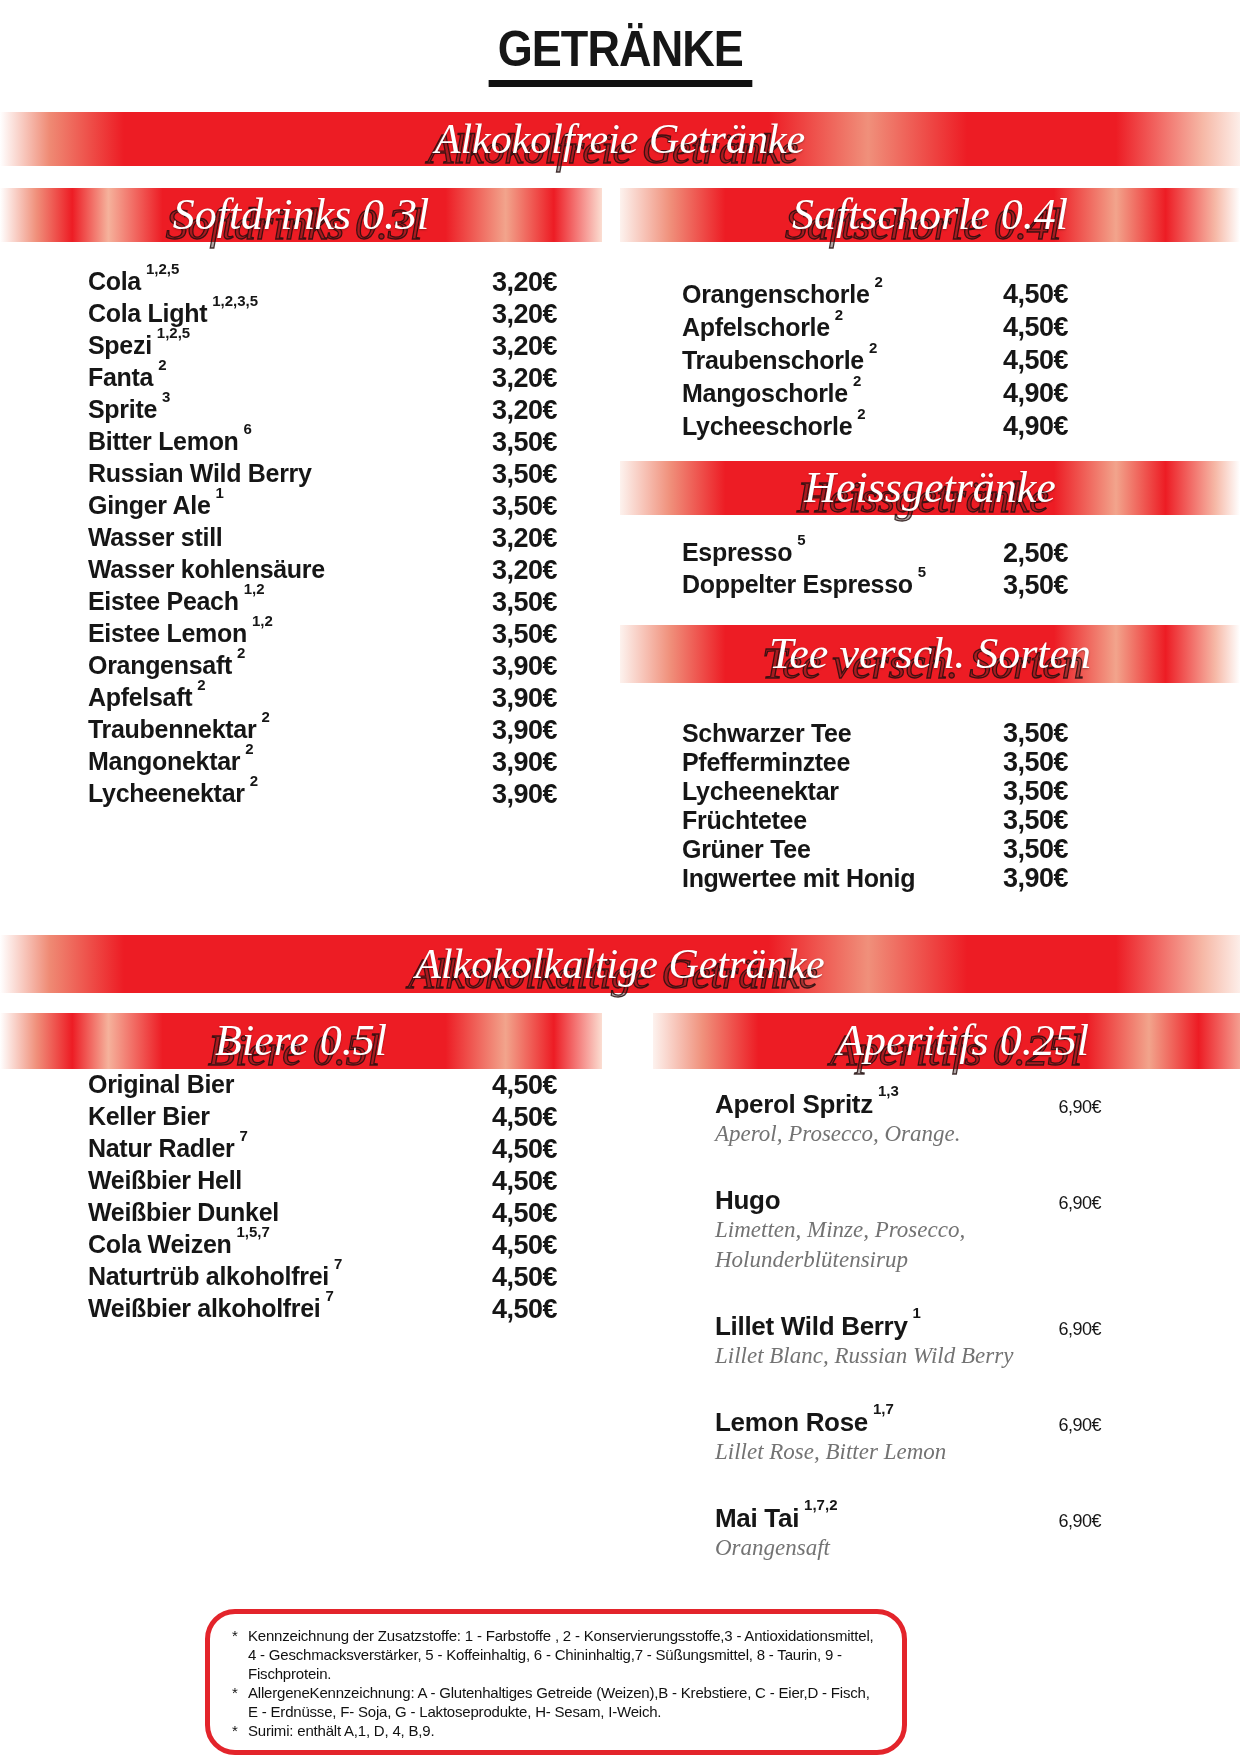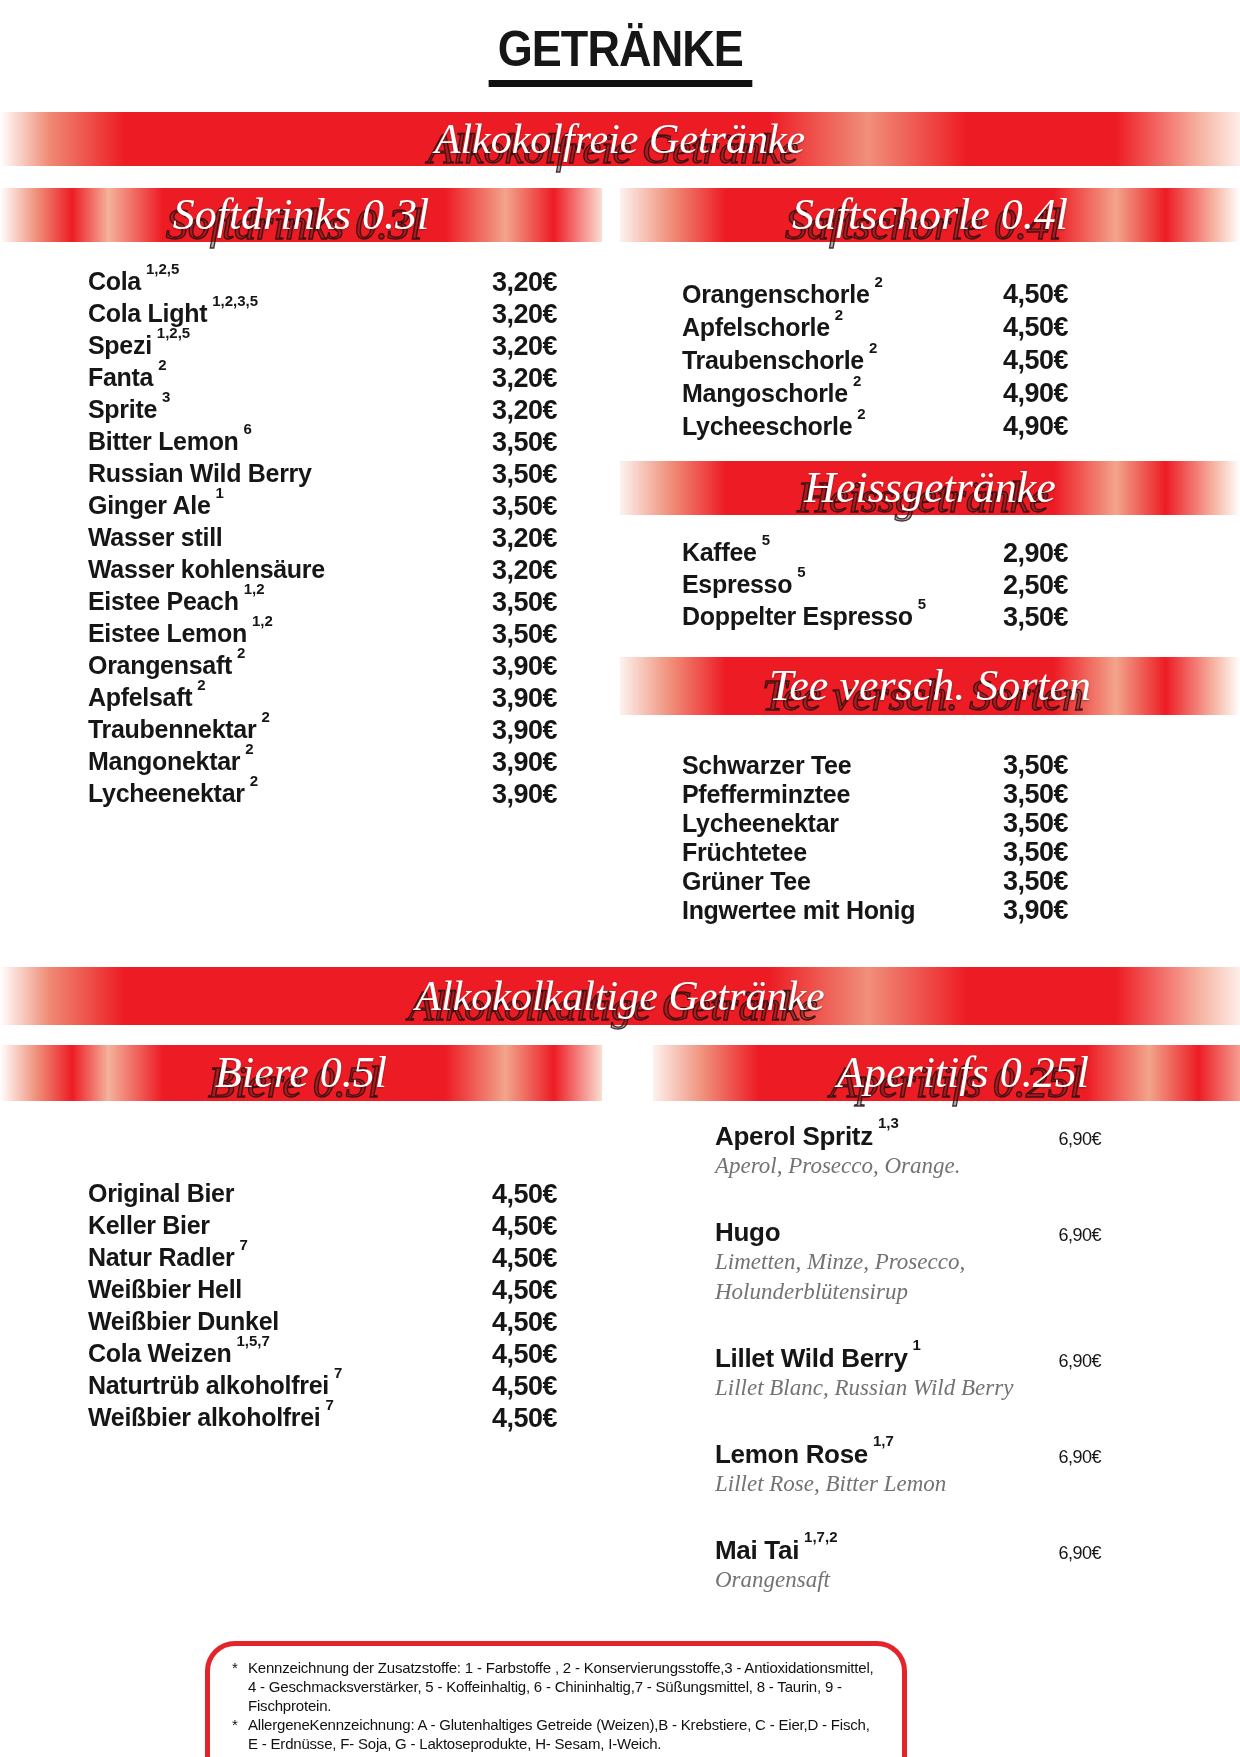--- a/index.html
+++ b/index.html
@@ -49,21 +49,21 @@
   .nm{font-size:25px;letter-spacing:-0.3px;white-space:nowrap;}
   .nm sup{font-size:15px;margin-left:5px;position:relative;top:-7px;letter-spacing:0;}
   .pr{font-size:27px;letter-spacing:-0.5px;white-space:nowrap;}
   .soft .mrow{height:32px;}
   .schorle{margin-top:36px;}
   .schorle .mrow{height:33px;}
   .coffee{margin-top:22px;}
   .coffee .mrow{height:32px;}
   .tealist{margin-top:36px;}
   .tealist .mrow{height:29px;}
-  .bierlist{margin-top:77px;}
+  .bierlist{}
   .bierlist .mrow{height:32px;}
   .soft{margin-top:24px;}
   .banner.heiss{margin-top:18px;}
   .banner.teeb{margin-top:24px;height:58px;}
   
   .banner.full2{margin-top:42px;height:58px;}
   .cols2{display:grid;grid-template-columns:620px 620px;margin-top:20px;align-items:start;gap:33px;}
   .cols2 .banner{height:56px;}
   
   .aplist{margin-top:20px;padding:0 172px 0 62px;}
@@ -235,24 +235,20 @@
         </div>
 
       <div class="banner half-r g-right heiss">
         <span class="banner-ghost">Heissgetränke</span>
         <div class="bt-wrap">
             <span class="banner-text">Heissgetränke</span>
           </div>
       </div>
       <div class="rowlist coffee right-pad">
 
-          <div class="mrow">
-            <span class="nm"><span>Kaffee</span><sup>5</sup></span>
-            <span class="pr">2,90€</span>
-          </div>
 
           <div class="mrow">
             <span class="nm"><span>Espresso</span><sup>5</sup></span>
             <span class="pr">2,50€</span>
           </div>
 
           <div class="mrow">
             <span class="nm"><span>Doppelter Espresso</span><sup>5</sup></span>
             <span class="pr">3,50€</span>
           </div>

